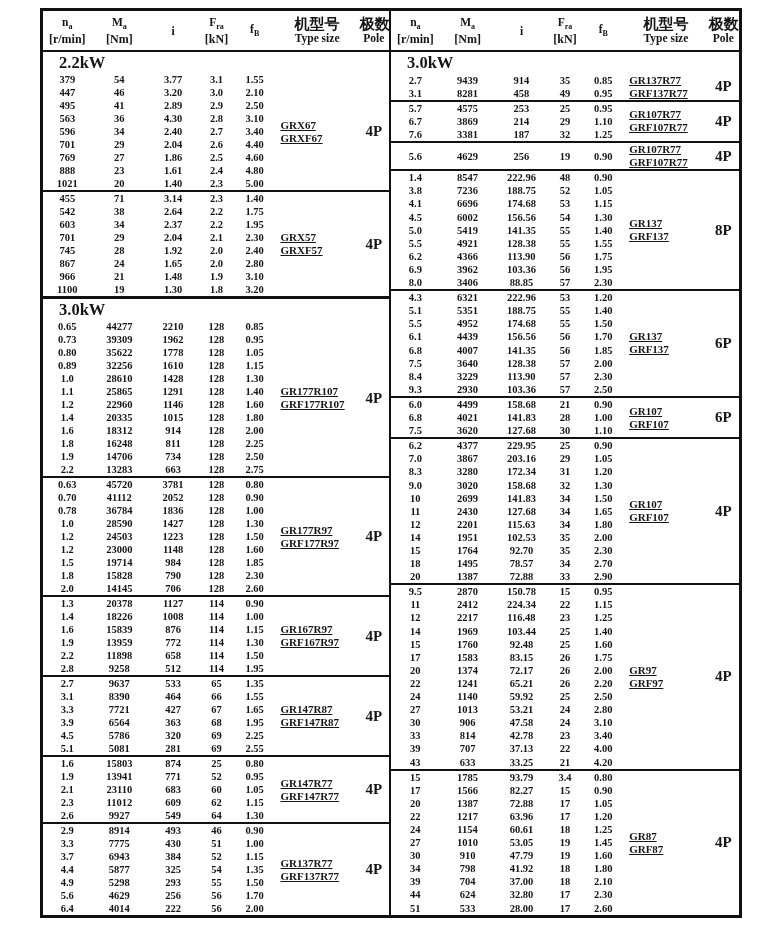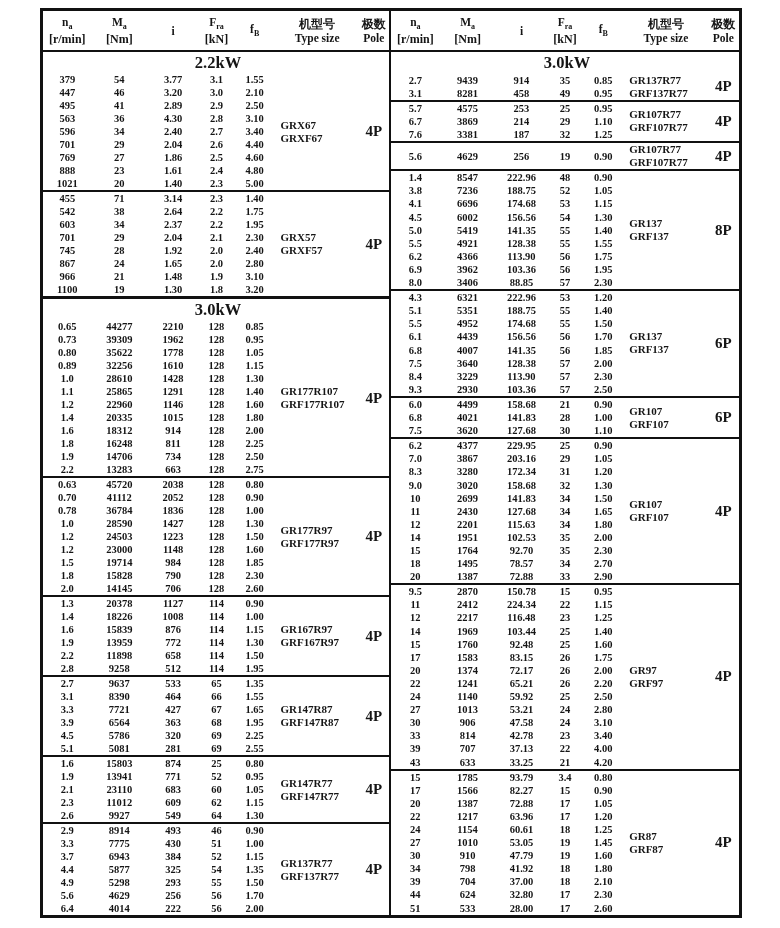--- a/index.html
+++ b/index.html
@@ -5,25 +5,25 @@
   html,body{margin:0;padding:0;background:#fff;}
   body{width:780px;height:928px;font-family:"Liberation Serif",serif;color:#151515;overflow:hidden;}
   .page{padding:8px 38px 6px 40px;box-sizing:border-box;}
   .tbl-wrap{display:flex;align-items:stretch;border:3px solid #111;background:#fff;}
   table{border-collapse:collapse;width:50%;table-layout:fixed;}
   table.left-tbl{border-right:2px solid #111;}
   th,td{padding:0 2px;font-size:10.5px;line-height:13px;text-align:center;font-weight:bold;white-space:nowrap;overflow:hidden;}
   thead th{font-size:11.5px;line-height:13px;border-bottom:2px solid #111;padding:5px 1px 4px 1px;vertical-align:middle;}
   thead th sub{font-size:8px;}
   th .unit{font-weight:bold;font-size:12px;}
-  th .zh{font-size:12px;font-family:Liberation Mono, monospace;}
-  td.kw-cell{text-align:center;font-size:16.5px;line-height:19px;padding:1px 2px 1px 6px;}
+  th .zh{font-size:15px;font-family:Liberation Sans, sans-serif;}
+  td.kw-cell{text-align:left;font-size:16.5px;line-height:19px;padding:1px 2px 1px 16px;}
   tr.kw-top td{border-top:3px solid #111;}
   tr.group-start td{border-top:2px solid #111;}
-  td.type-cell{text-align:left;padding-left:5px;vertical-align:middle;font-size:11px;line-height:13px;}
+  td.type-cell{text-align:left;padding-left:5px;vertical-align:middle;font-size:11px;line-height:13px;text-decoration:underline;}
   td.pole-cell{vertical-align:middle;font-size:15px;}
   td.num{font-size:10.5px;}
 </style>
 </head>
 <body>
 
 <div class="page">
   <div class="tbl-wrap">
       <table class="left-tbl">
         <colgroup>
@@ -267,21 +267,21 @@
           <tr>
             <td class="num">2.2</td>
             <td class="num">13283</td>
             <td class="num">663</td>
             <td class="num">128</td>
             <td class="num">2.75</td>
           </tr>
           <tr class="group-start">
             <td class="num">0.63</td>
             <td class="num">45720</td>
-            <td class="num">2038</td>
+            <td class="num">3781</td>
             <td class="num">128</td>
             <td class="num">0.80</td>
             <td class="type-cell" rowspan="9">
               <div>GR177R97</div>
               <div>GRF177R97</div>
             </td>
             <td class="pole-cell" rowspan="9">4P</td>
           </tr>
           <tr>
             <td class="num">0.70</td>

